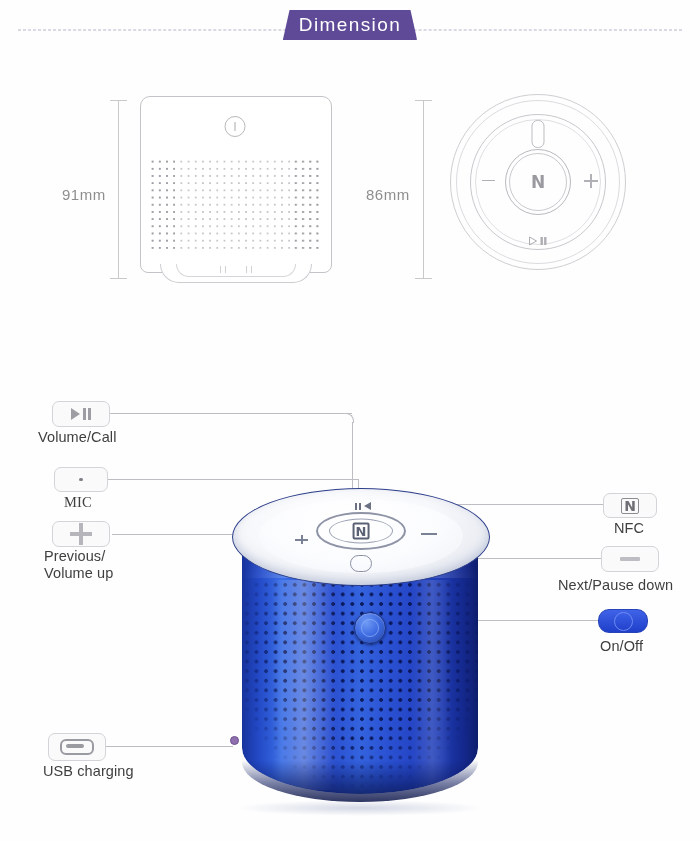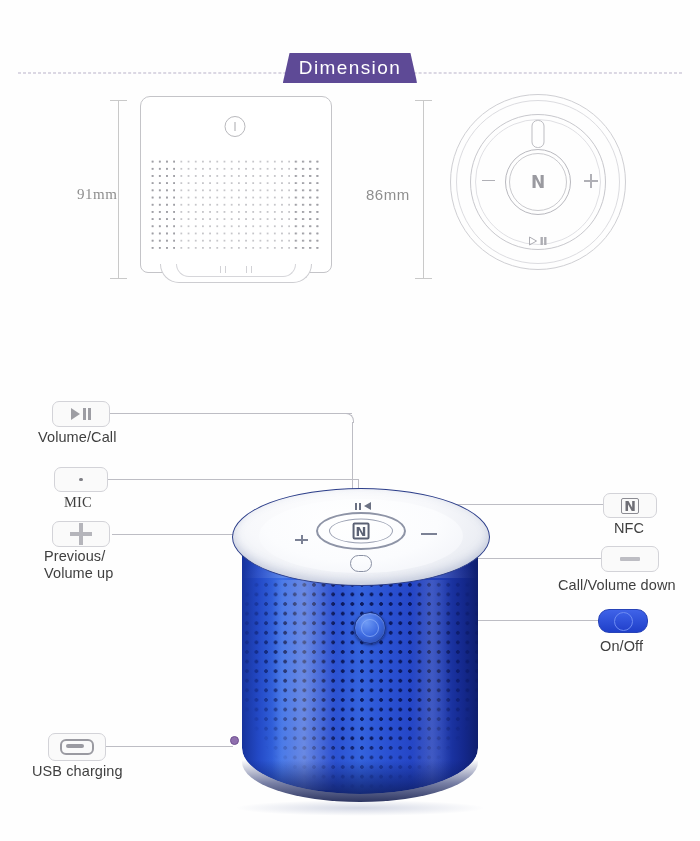--- a/index.html
+++ b/index.html
@@ -223,28 +223,28 @@
   .usb-dot{
     position:absolute;left:6px;top:248px;width:7px;height:7px;border-radius:50%;
     background:#8f6fae;border:1px solid #6f5090;
   }
 </style>
 </head>
 <body>
 
 <div class="page">
 
-  <div class="banner-wrap" style="top:10px;margin-top:43px;">
+  <div class="banner-wrap" style="top:10px;">
     <div class="banner-dash"></div>
     <div class="banner-tab">Dimension</div>
   </div>
 
   <div class="dim-sec">
 
-    <div class="dimlabel" style="left:77px;top:128px;font-family:Liberation Serif, serif;">91mm</div>
+    <div class="dimlabel" style="left:62px;top:128px;">91mm</div>
     <div class="dimline v" style="left:118px;top:42px;height:178px;"></div>
     <div class="dimline tick" style="left:110px;top:42px;width:17px;"></div>
     <div class="dimline tick" style="left:110px;top:220px;width:17px;"></div>
 
     <div class="sideview">
       <div class="sv-body"></div>
       <div class="sv-grille"></div>
       <div class="sv-grille dark"></div>
       <div class="sv-grille dark dark2"></div>
       <div class="sv-power">
@@ -357,31 +357,31 @@
     <div class="caption c2" style="left:44px;top:160px;">
       <div>Previous/</div>
       <div>Volume up</div>
     </div>
 
     <div class="chip" style="left:48px;top:345px;width:56px;height:26px;">
       <span class="ico-usb">
           <i></i>
         </span>
     </div>
-    <div class="caption" style="left:32px;top:375px;">USB charging</div>
+    <div class="caption" style="left:43px;top:375px;">USB charging</div>
 
     <div class="chip sm" style="left:603px;top:105px;">
       <span class="ico-nfc">N</span>
     </div>
     <div class="caption" style="left:614px;top:132px;">NFC</div>
 
     <div class="chip md" style="left:601px;top:158px;">
       <span class="ico-minus"></span>
     </div>
-    <div class="caption" style="left:558px;top:189px;">Call/Volume down</div>
+    <div class="caption" style="left:558px;top:189px;">Next/Pause down</div>
 
     <div class="chip-power" style="left:598px;top:221px;">
       <span class="knob"></span>
     </div>
     <div class="caption" style="left:600px;top:250px;">On/Off</div>
 
   </div>
 </div>
 
 </body></html>

